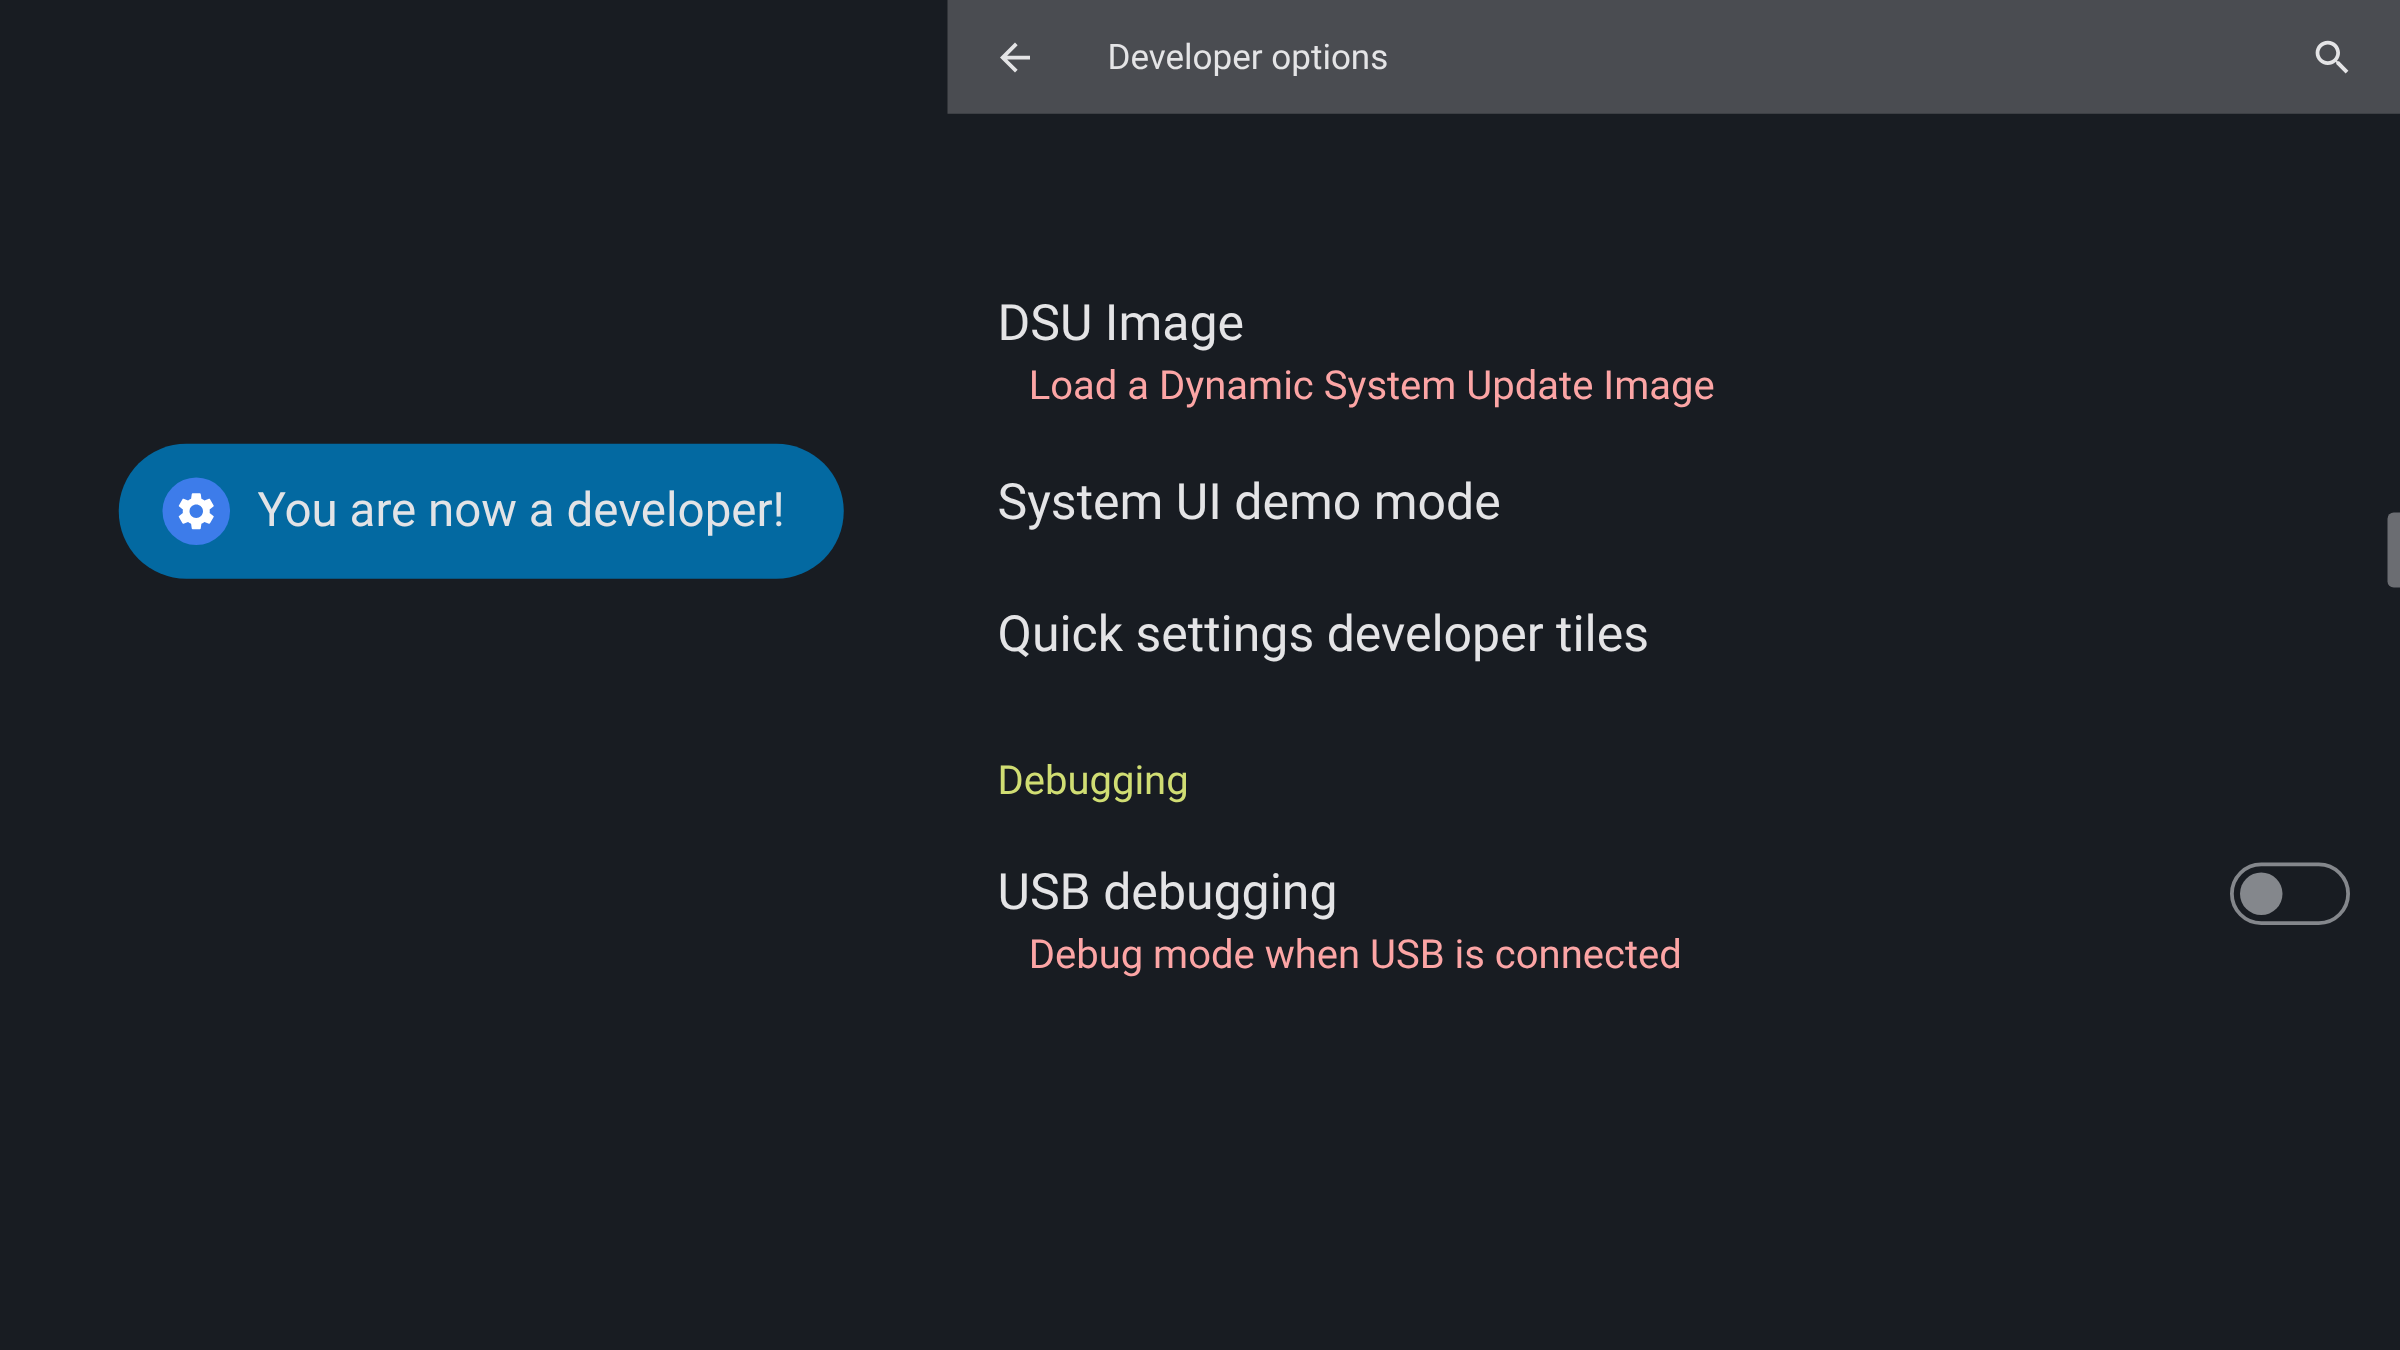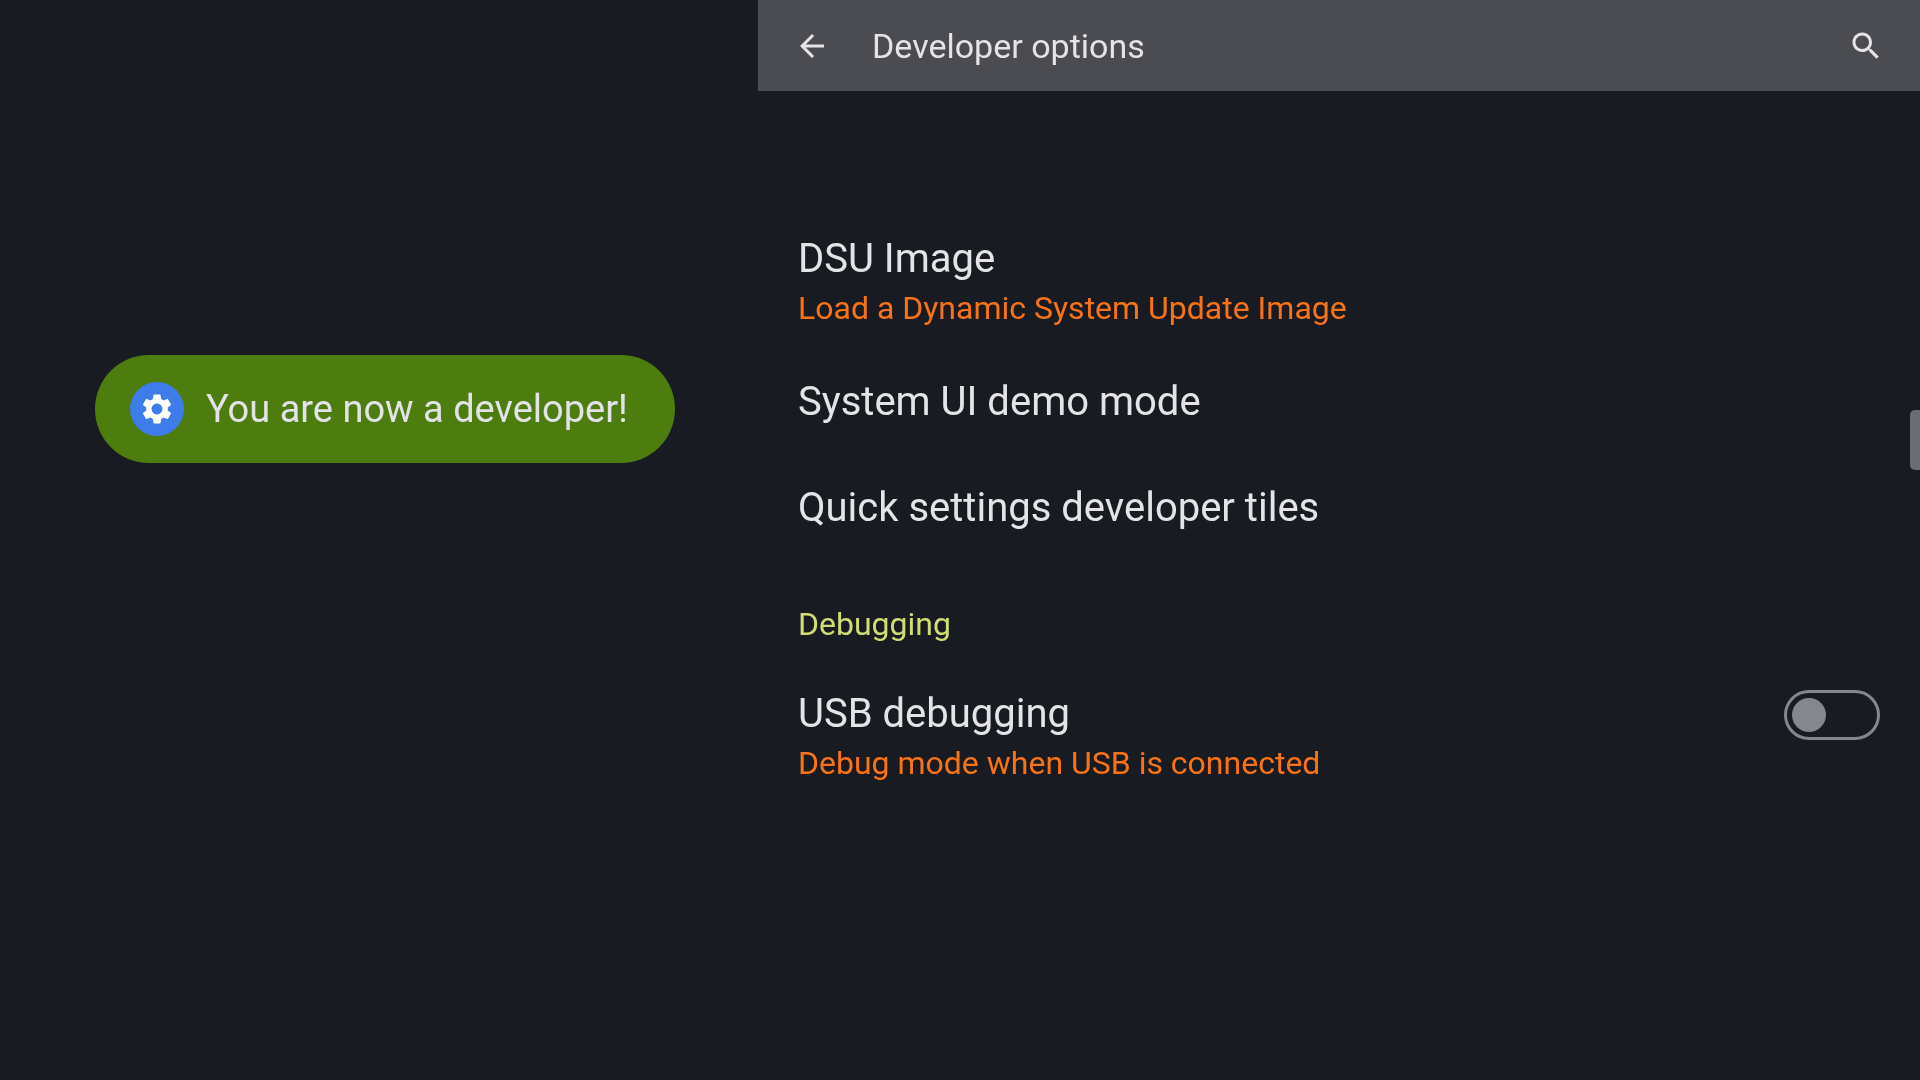--- a/index.html
+++ b/index.html
@@ -25,21 +25,21 @@
       height: 1080px;
       background: #181c22;
     }
     
     .toast {
       position: absolute;
       left: 95px;
       top: 355px;
       width: 580px;
       height: 108px;
-      background: #4d7c0f;
+      background: #0369a1;
       border-radius: 54px;
       display: flex;
       align-items: center;
       padding-left: 35px;
       gap: 22px;
     }
     
     .toast-icon {
       width: 54px;
       height: 54px;
@@ -79,23 +79,23 @@
       width: 48px;
       height: 48px;
       display: flex;
       align-items: center;
       justify-content: center;
       cursor: pointer;
     }
     
     .app-bar-title {
       color: #e4e4e6;
-      font-size: 34px;
-      font-weight: 400;
-      margin-left: 36px;
+      font-size: 28px;
+      font-weight: 400;
+      margin-left: 50px;
       flex: 1;
     }
     
     .search-button {
       width: 48px;
       height: 48px;
       display: flex;
       align-items: center;
       justify-content: center;
       cursor: pointer;
@@ -147,24 +147,25 @@
     }
     
     .setting-title {
       color: #e4e4e6;
       font-size: 40px;
       font-weight: 400;
       line-height: 1.2;
     }
     
     .setting-subtitle {
-      color: #f97316;
+      color: #fca5a5;
       font-size: 32px;
       font-weight: 400;
       margin-top: 6px;
+      margin-left: 25px;
     }
     
     .dsu-item {
       position: absolute;
       top: 235px;
       left: 0;
       right: 0;
     }
     
     .system-ui-item {

